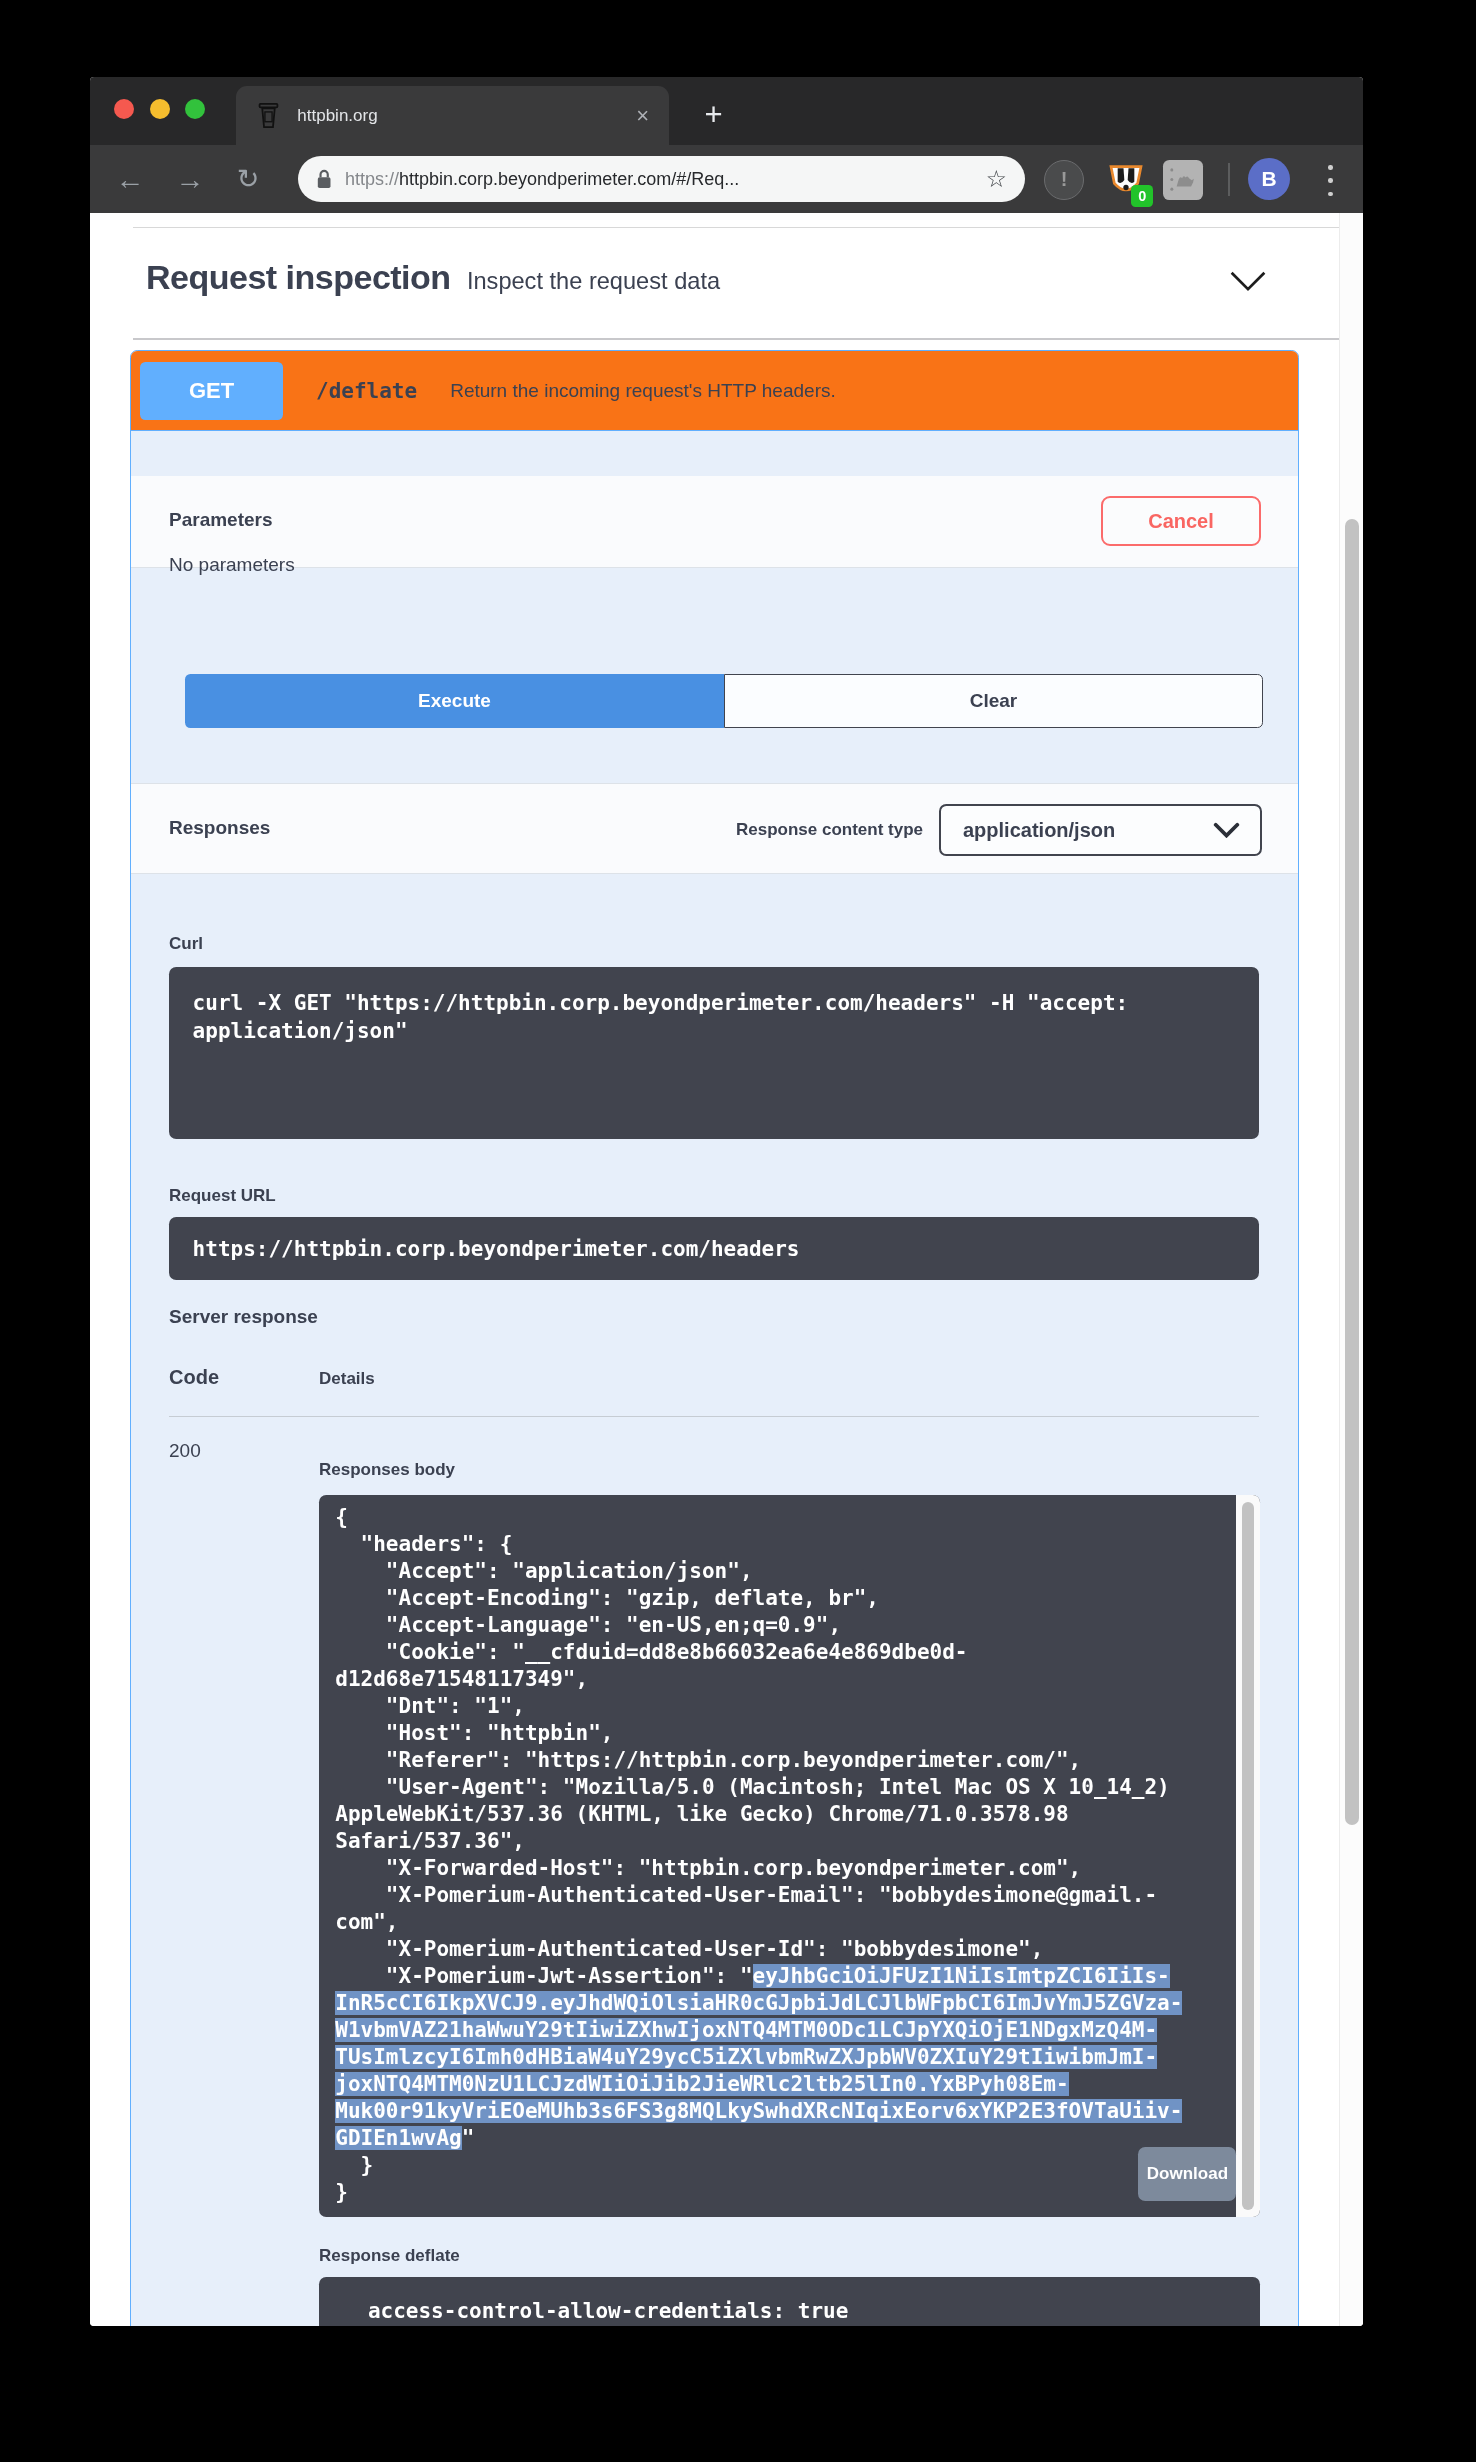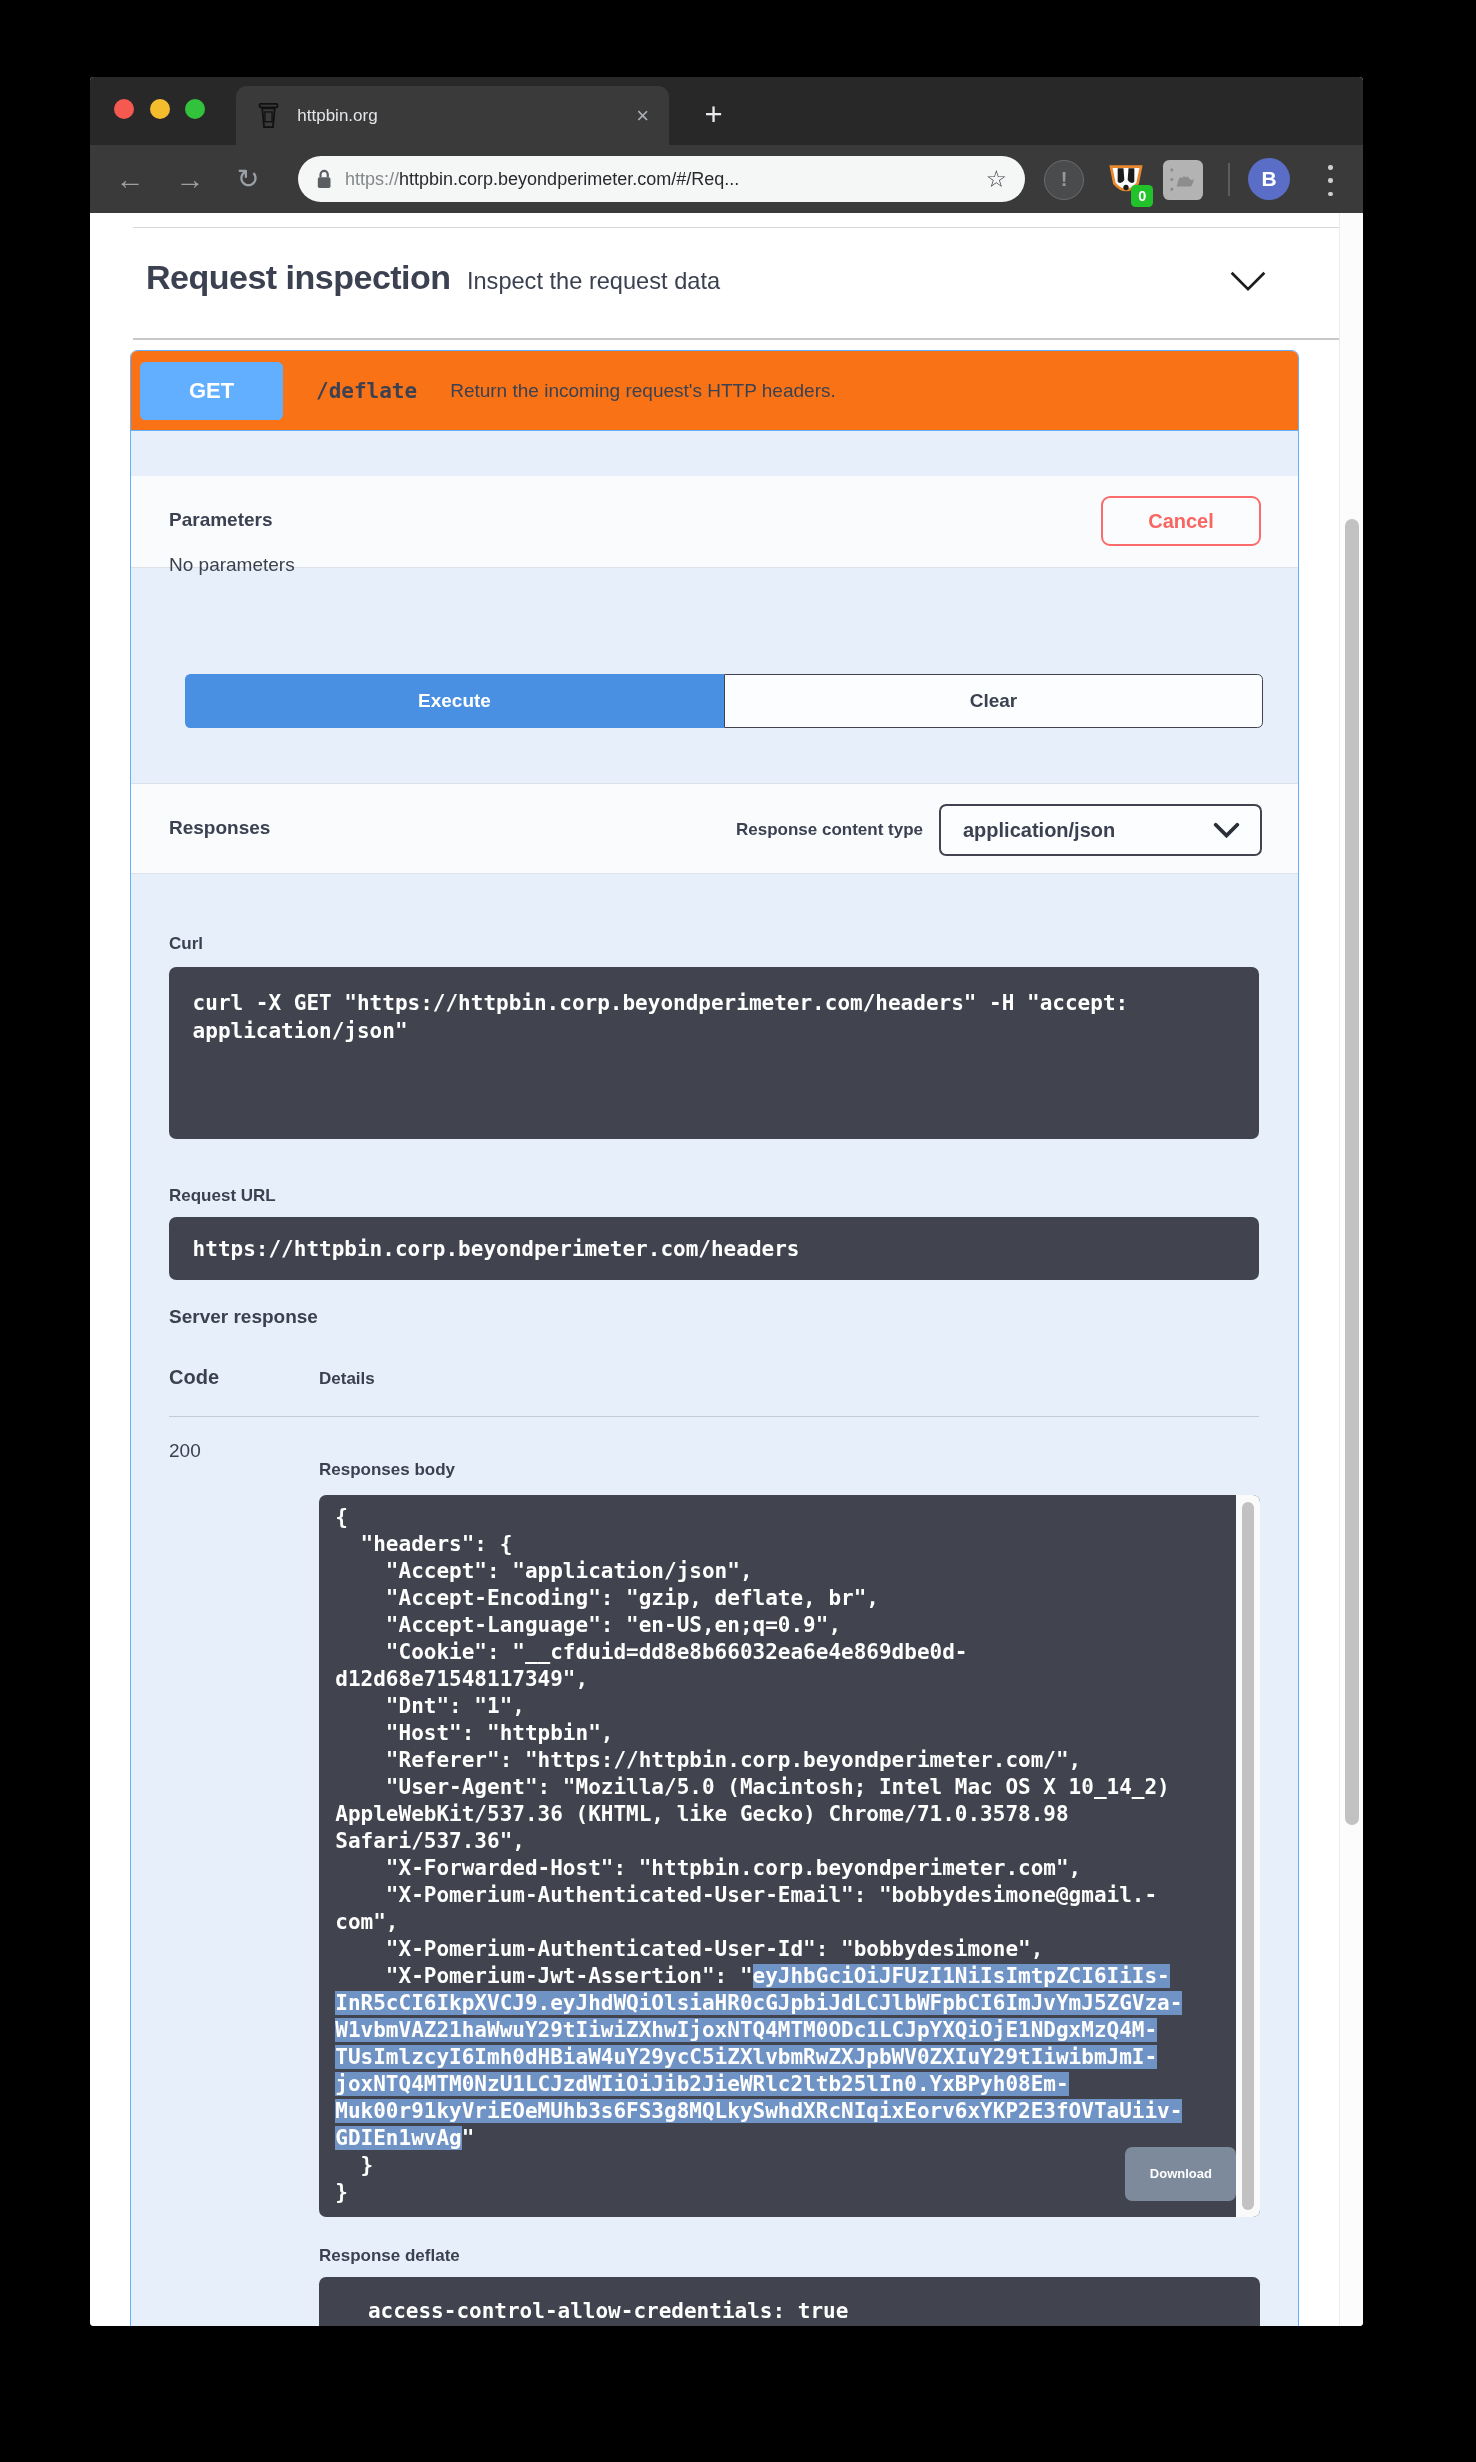--- a/index.html
+++ b/index.html
@@ -76,21 +76,21 @@
   .code-h { position:absolute; left:38px; top:1015px; font-size:20px; font-weight:bold; color:#3b4151; }
   .details-h { position:absolute; left:188px; top:1018px; font-size:17px; font-weight:bold; color:#3b4151; }
   .tbl-divider { position:absolute; left:38px; top:1065px; width:1090px; height:0.9px; background:#c6ccd3; }
   .code-val { position:absolute; left:38px; top:1089px; font-size:19px; color:#3b4151; }
 
   .respbody-block { left:188px; top:1144px; width:941px; height:722px; }
   .respbody-block pre { position:absolute; left:0; top:0; right:24.5px; bottom:0; padding:9px 0 12.7px 16.3px; font-size:21px; line-height:27px; overflow:hidden; }
   .sel { background:#7093c5; }
   .inner-track { position:absolute; right:0; top:0; bottom:0; width:24.5px; background:#fafafa; border-radius:0 7.2px 7.2px 0; }
   .inner-thumb { position:absolute; left:6.3px; top:7.2px; bottom:7.2px; width:11.8px; background:#c2c2c2; border-radius:6.3px; }
-  .download-btn { position:absolute; right:23.6px; bottom:16.3px; width:111px; height:54px; background:#7d8a9c; border-radius:7.2px; color:#fff; font-size:13px; font-weight:bold; display:flex; align-items:center; justify-content:center; }
+  .download-btn { position:absolute; right:23.6px; bottom:16.3px; width:98px; height:54px; background:#7d8a9c; border-radius:7.2px; color:#fff; font-size:17px; font-weight:bold; display:flex; align-items:center; justify-content:center; }
 
   .respheaders-block { left:188px; top:1926px; width:941px; height:217px; }
   .respheaders-block pre { padding:20px 23.6px; }
 
   .main-track { position:absolute; right:0; top:136px; bottom:0; width:23.6px; background:#fcfcfc; border-left:0.9px solid #ececec; }
   .main-thumb { position:absolute; right:4.5px; top:442px; width:13.6px; height:1306px; background:#c2c2c2; border-radius:7.2px; }
 </style>
 </head>
 <body>
 

